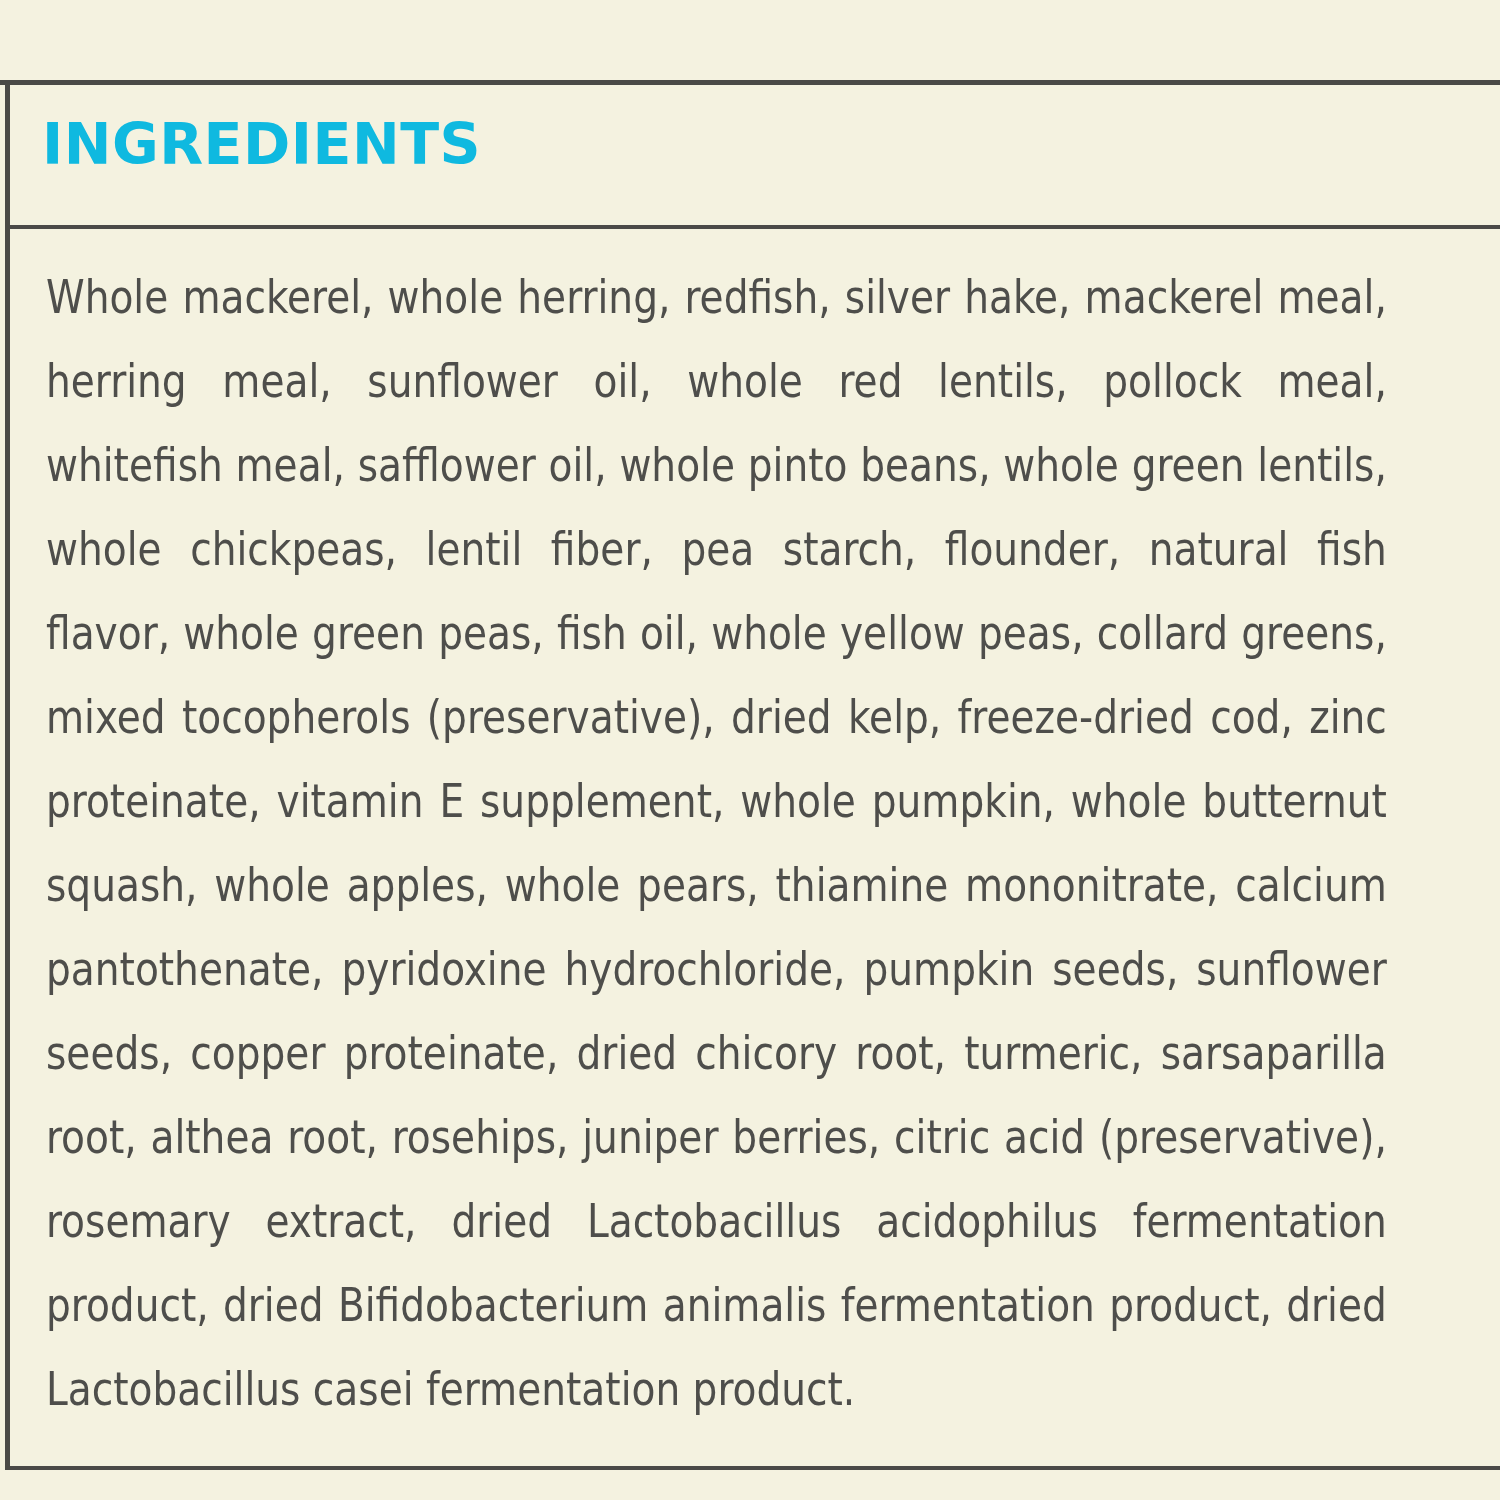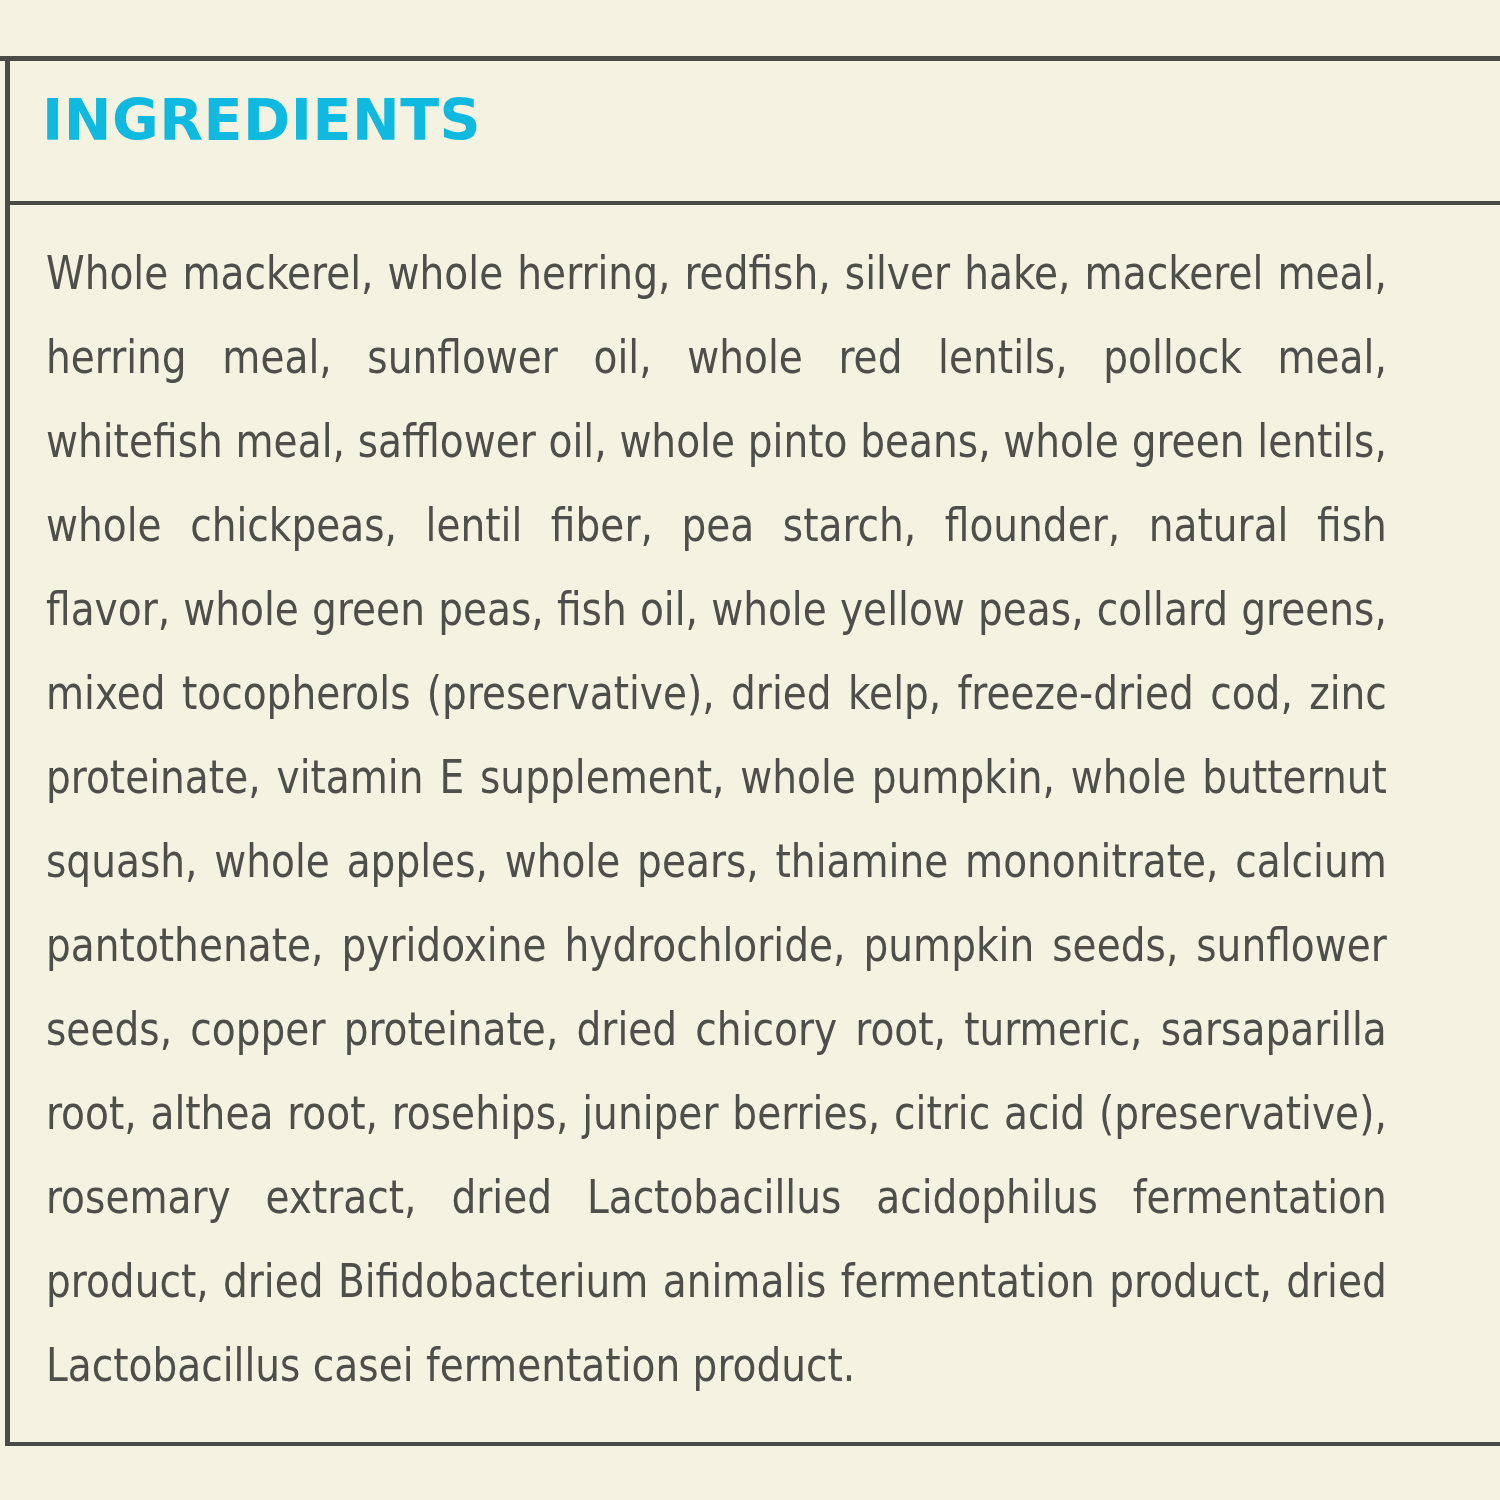--- a/index.html
+++ b/index.html
@@ -13,20 +13,21 @@
     font-family: "DejaVu Sans", sans-serif;
     overflow: hidden;
   }
   .panel {
     position: relative;
     box-sizing: border-box;
     width: 1500px;
     height: 1196px;
     background: #f4f2e0;
     padding: 0;
+    margin-top: 24px;
   }
   
   .rule-top {
     position: absolute;
     left: 0;
     top: 56px;
     width: 1500px;
     height: 5px;
     background: #4a4a47;
   }

